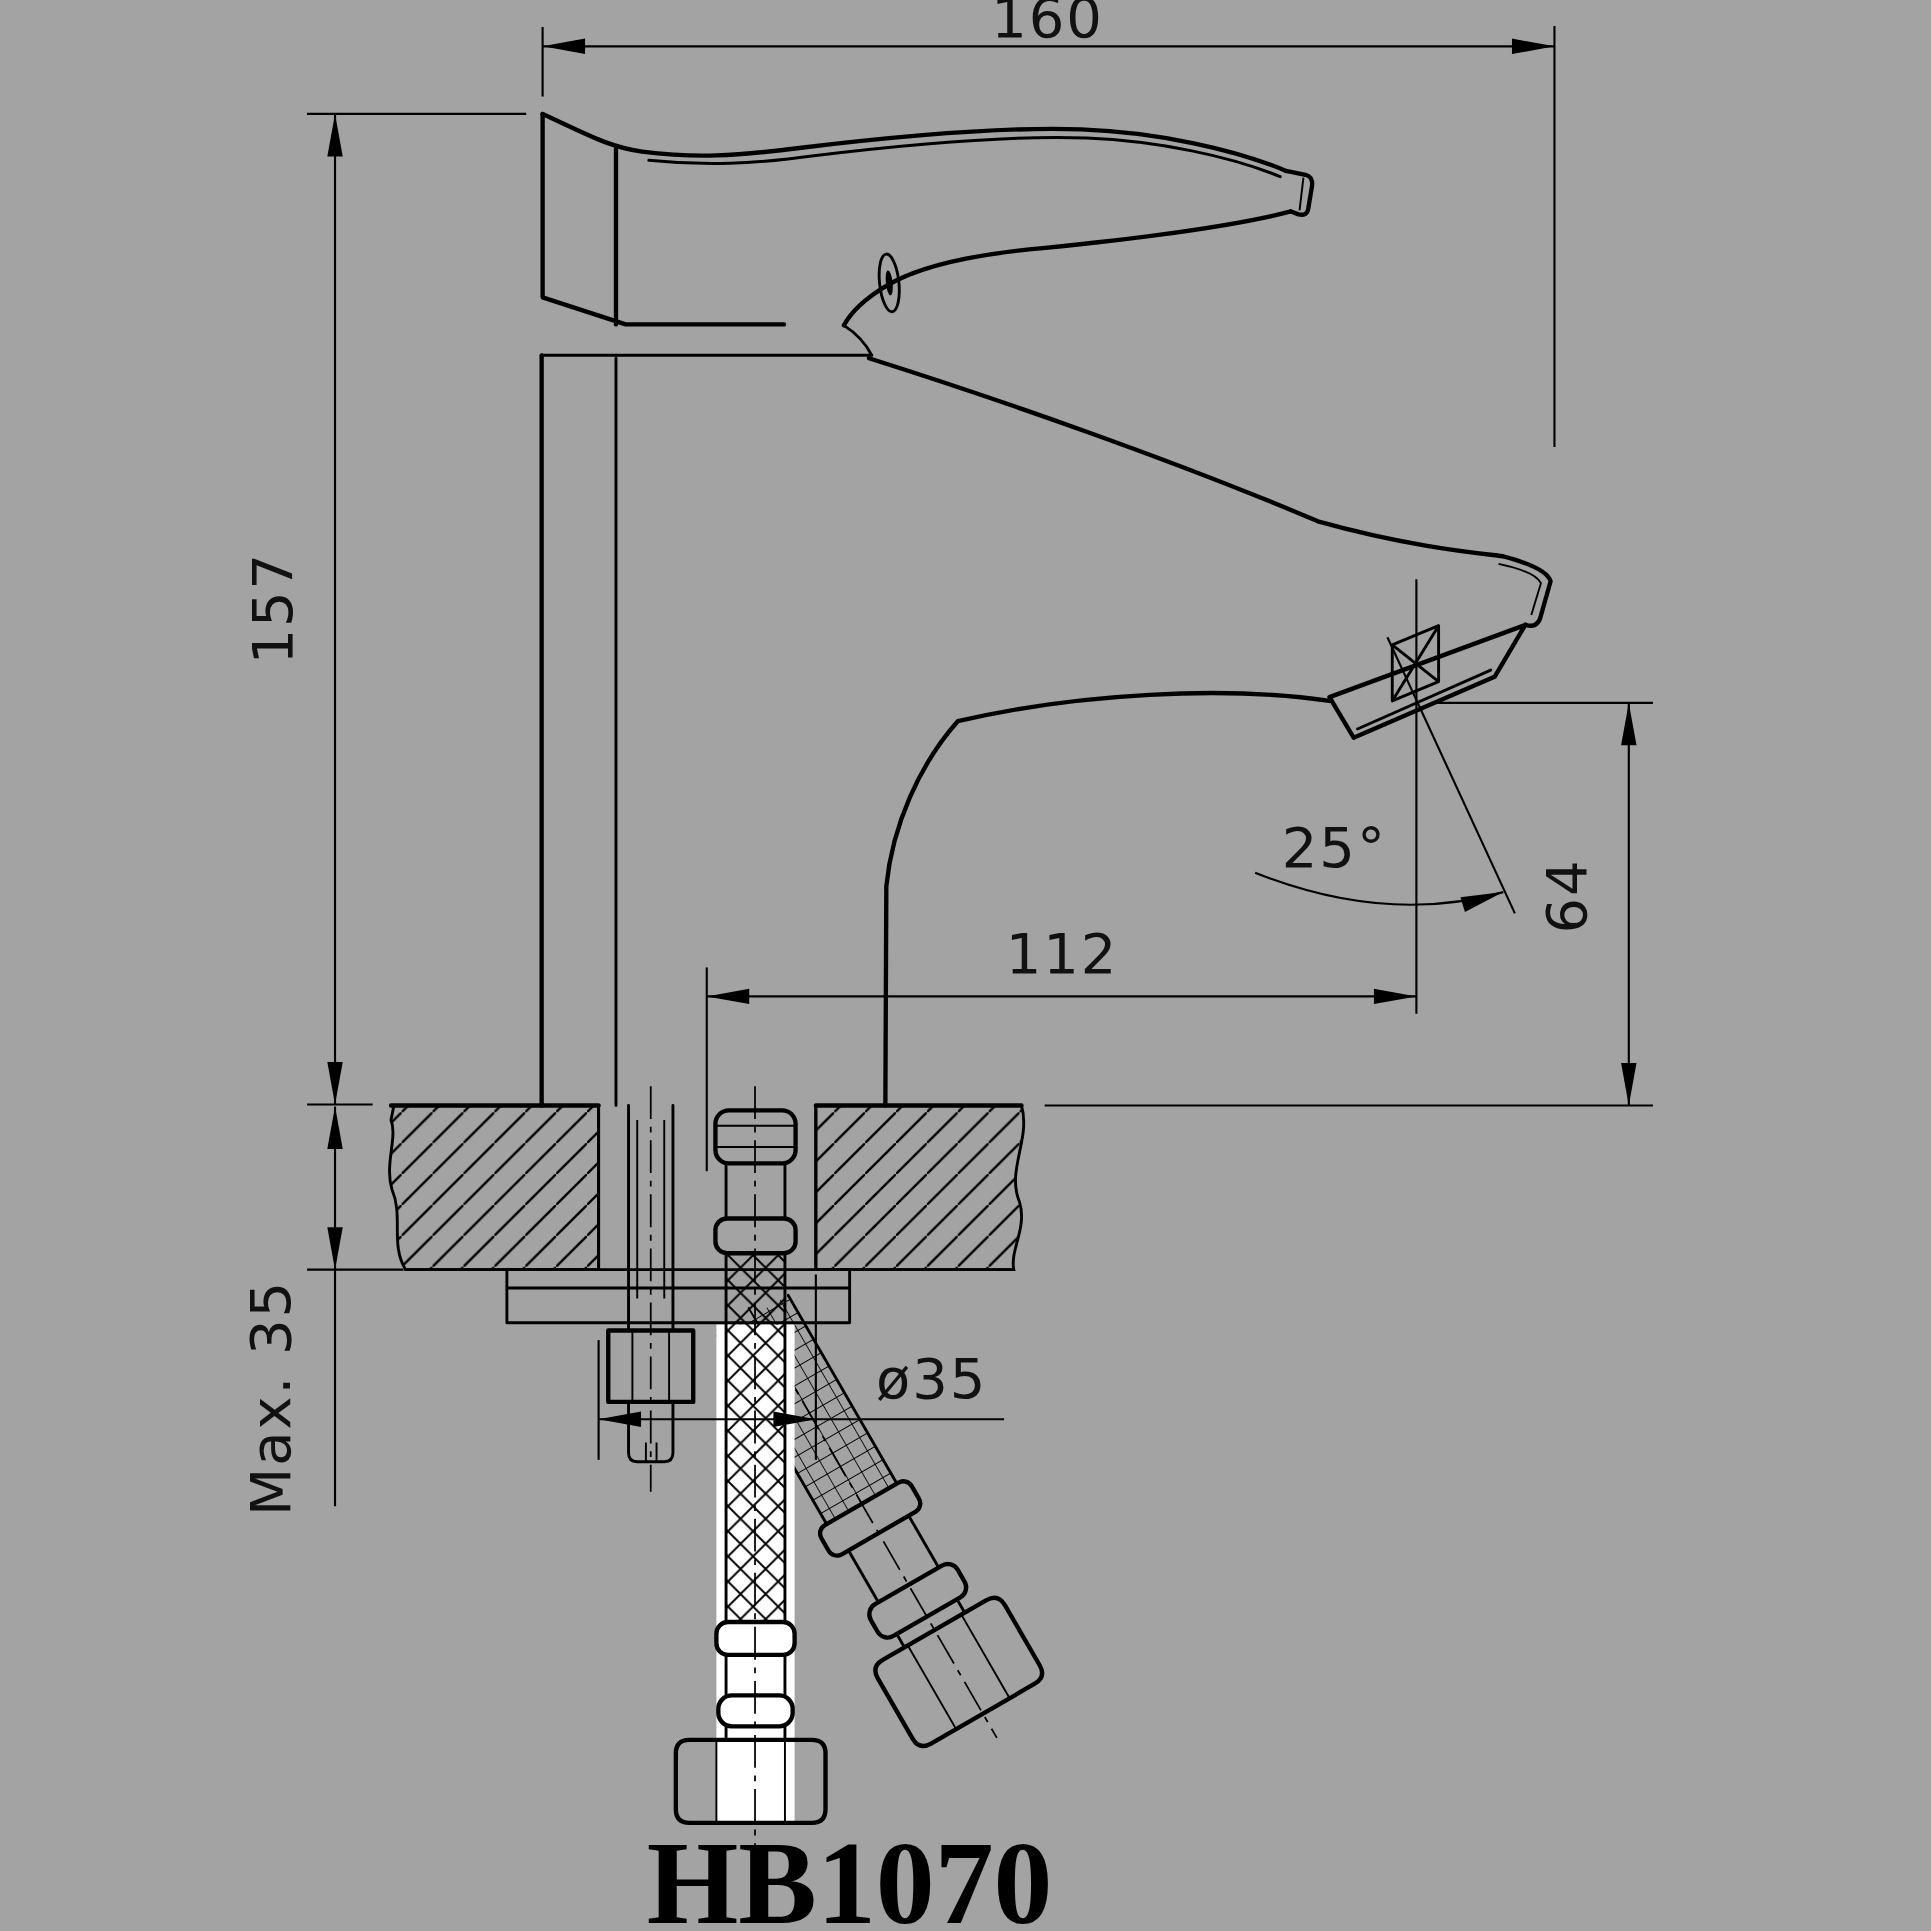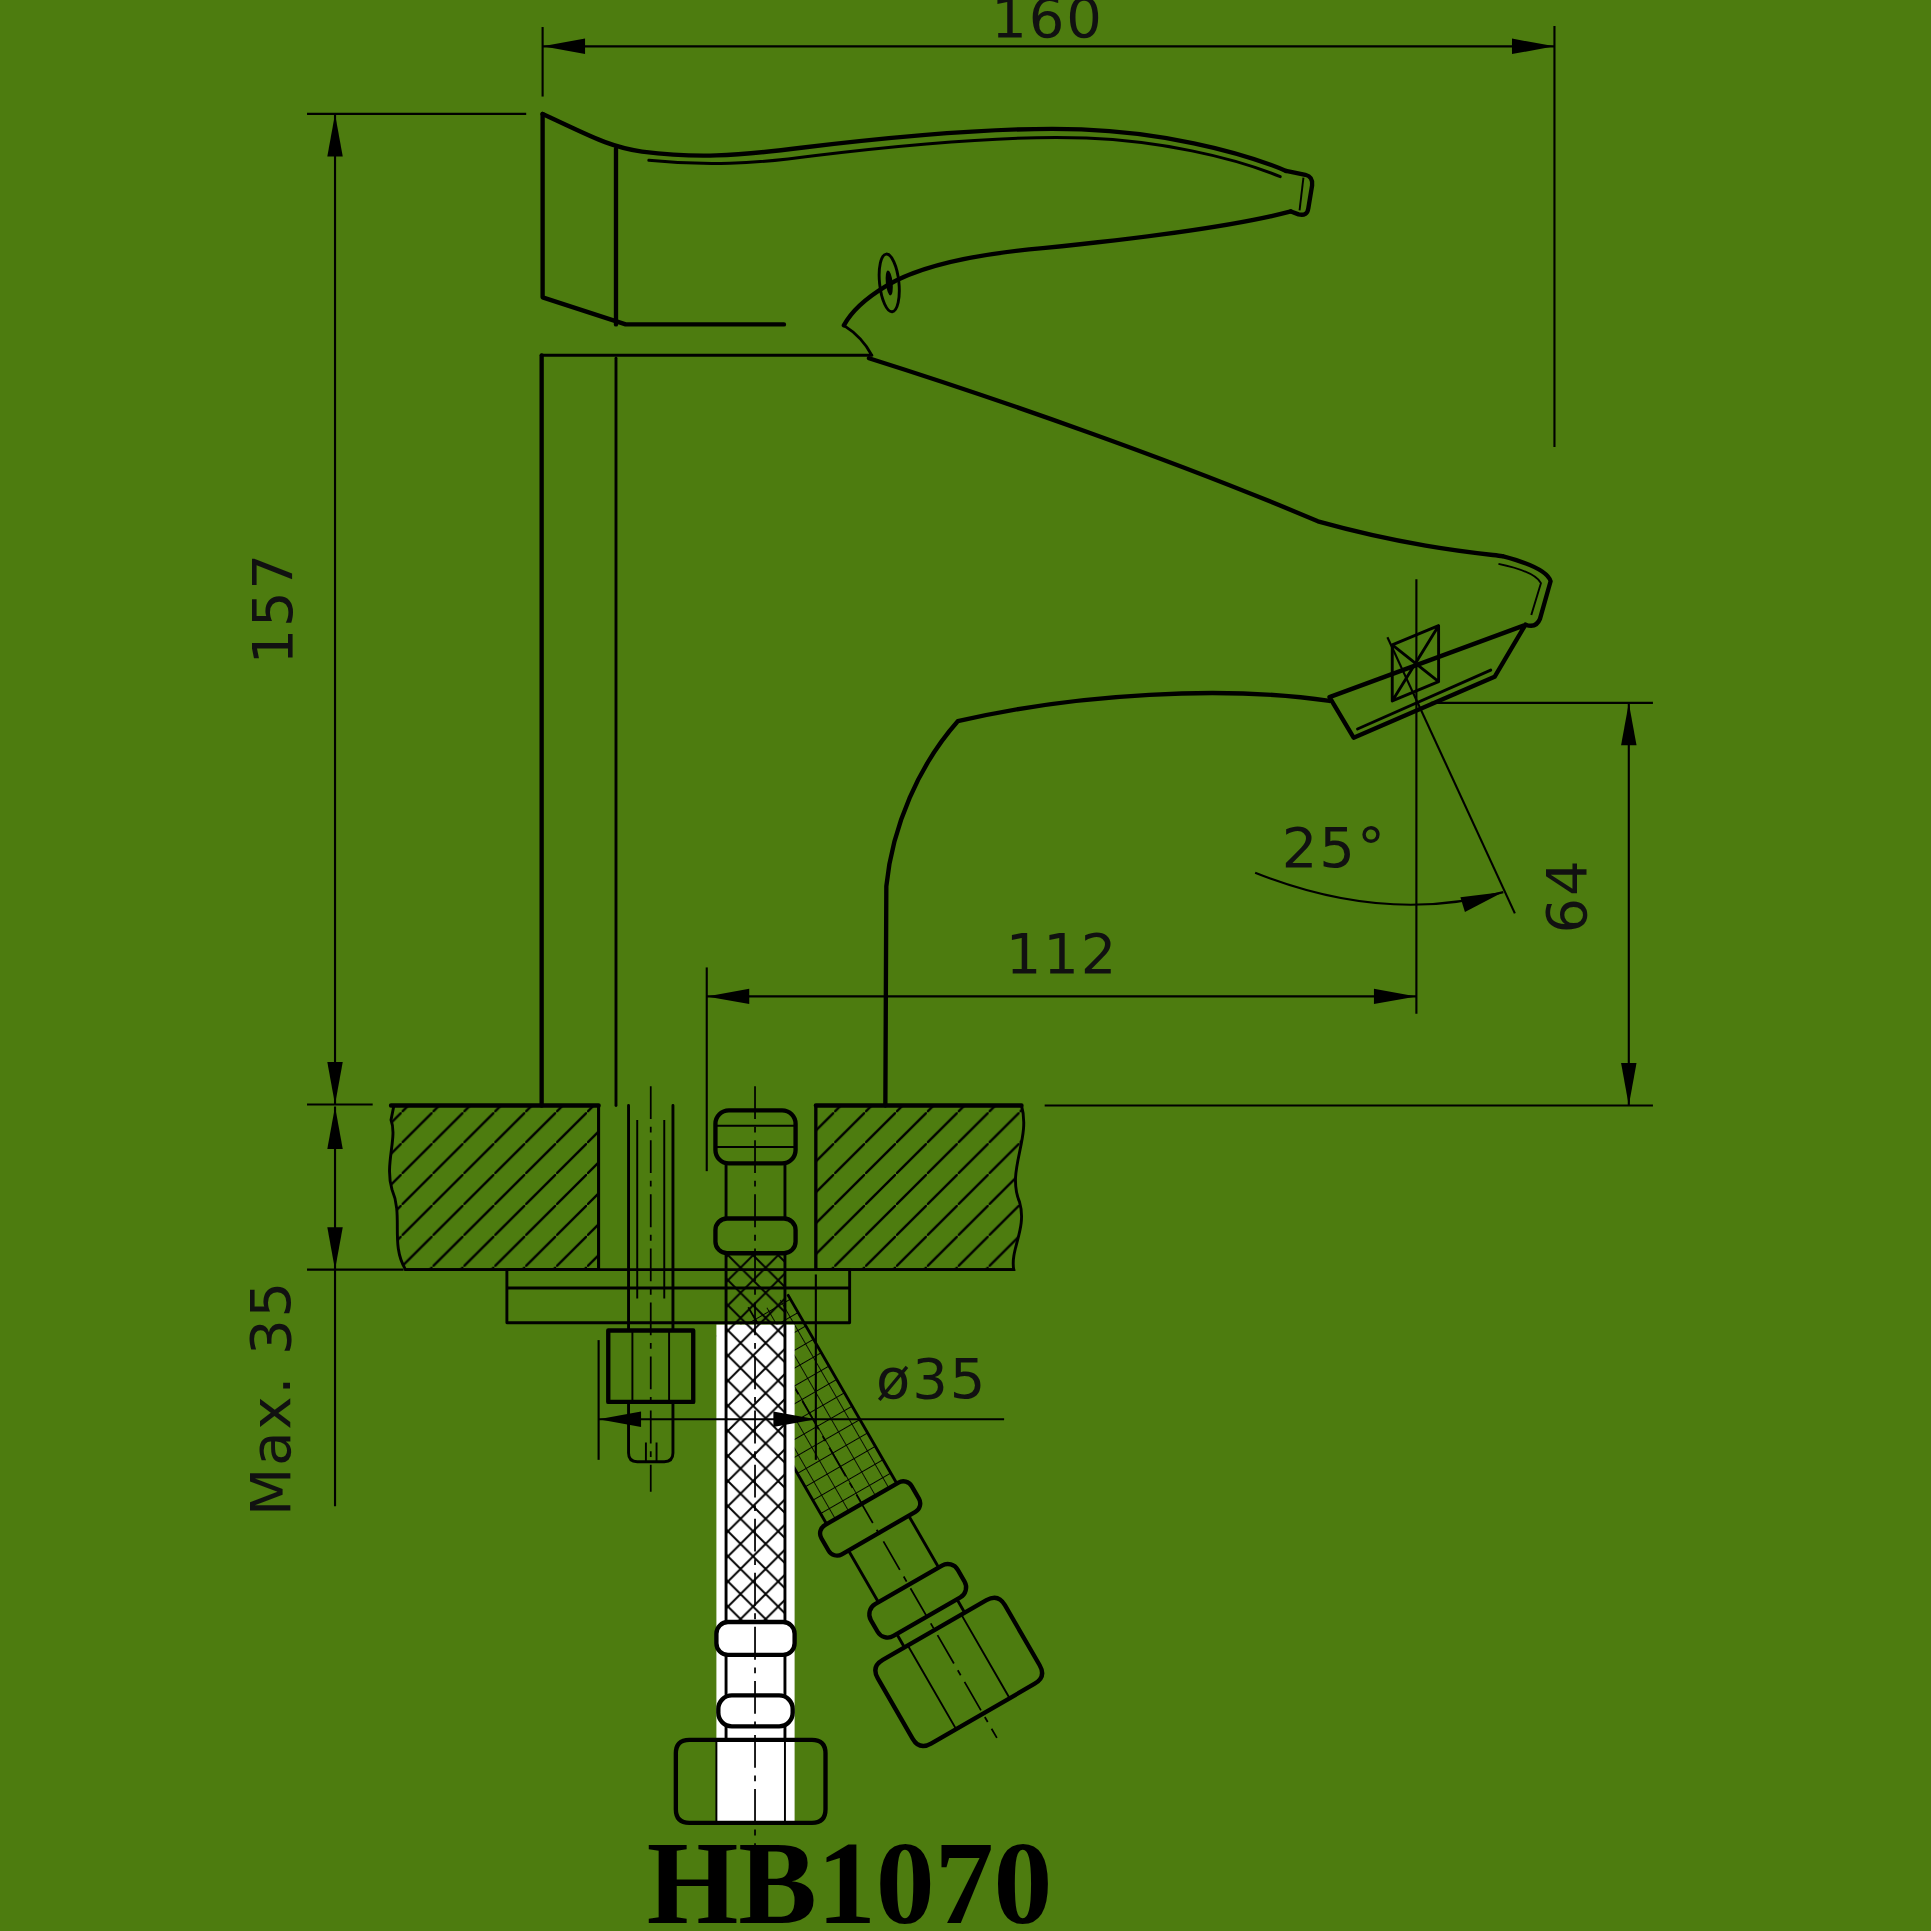--- a/index.html
+++ b/index.html
@@ -1,16 +1,16 @@
 <!DOCTYPE html>
 <html><head>
 <meta charset="utf-8">
 <style>
   html,body{margin:0;padding:0;background:#fff;}
-  #stage{position:relative;width:1931px;height:1931px;background:#4d7c0f;overflow:hidden;
+  #stage{position:relative;width:1931px;height:1931px;background:#a3a3a3;overflow:hidden;
          font-family:"DejaVu Sans",sans-serif;}
   svg{position:absolute;left:0;top:0;}
   .obj   {stroke:#000;stroke-width:4.5;fill:none;stroke-linecap:round;stroke-linejoin:round;}
   .obj2  {stroke:#000;stroke-width:3;fill:none;stroke-linecap:round;stroke-linejoin:round;}
   .thin  {stroke:#000;stroke-width:2;fill:none;}
   .dim   {stroke:#000;stroke-width:2.2;fill:none;}
   .cl    {stroke:#000;stroke-width:1.8;fill:none;stroke-dasharray:34 8 6 8;}
   .arr   {fill:#000;stroke:none;}
   .dtxt  {font-family:"DejaVu Sans",sans-serif;font-size:58px;fill:#111;letter-spacing:2px;}
   .mtxt  {font-family:"Liberation Serif","DejaVu Serif",serif;font-weight:bold;font-size:122px;fill:#000;}

